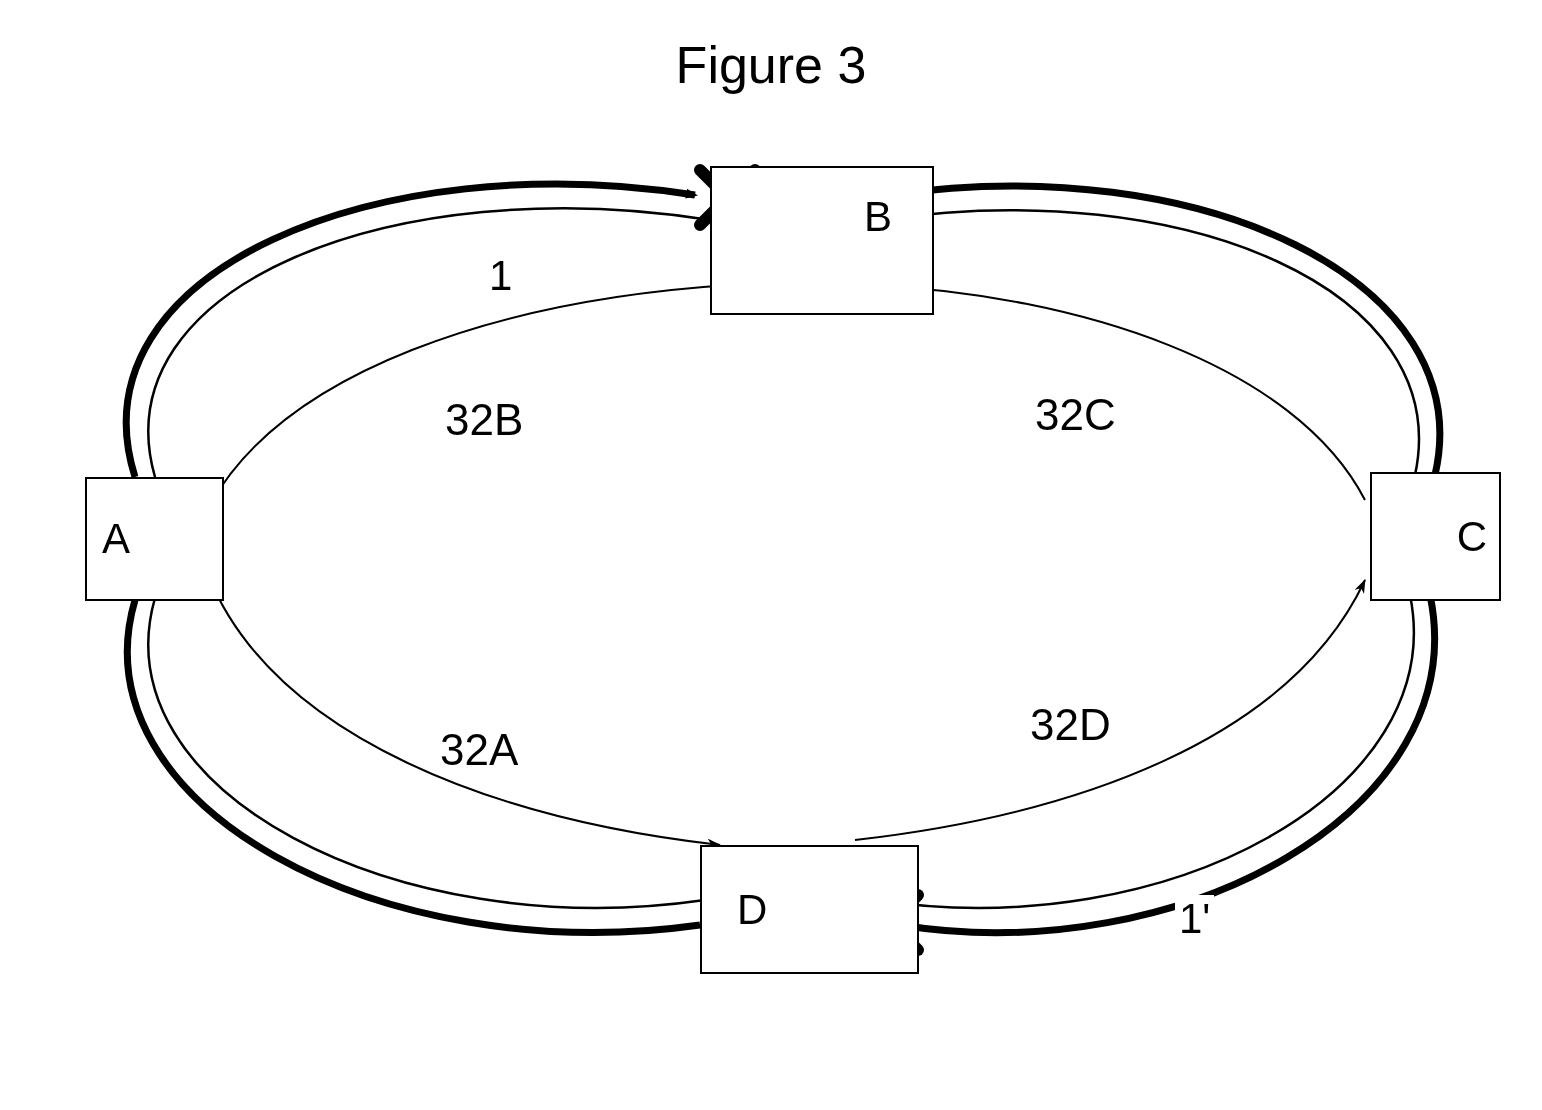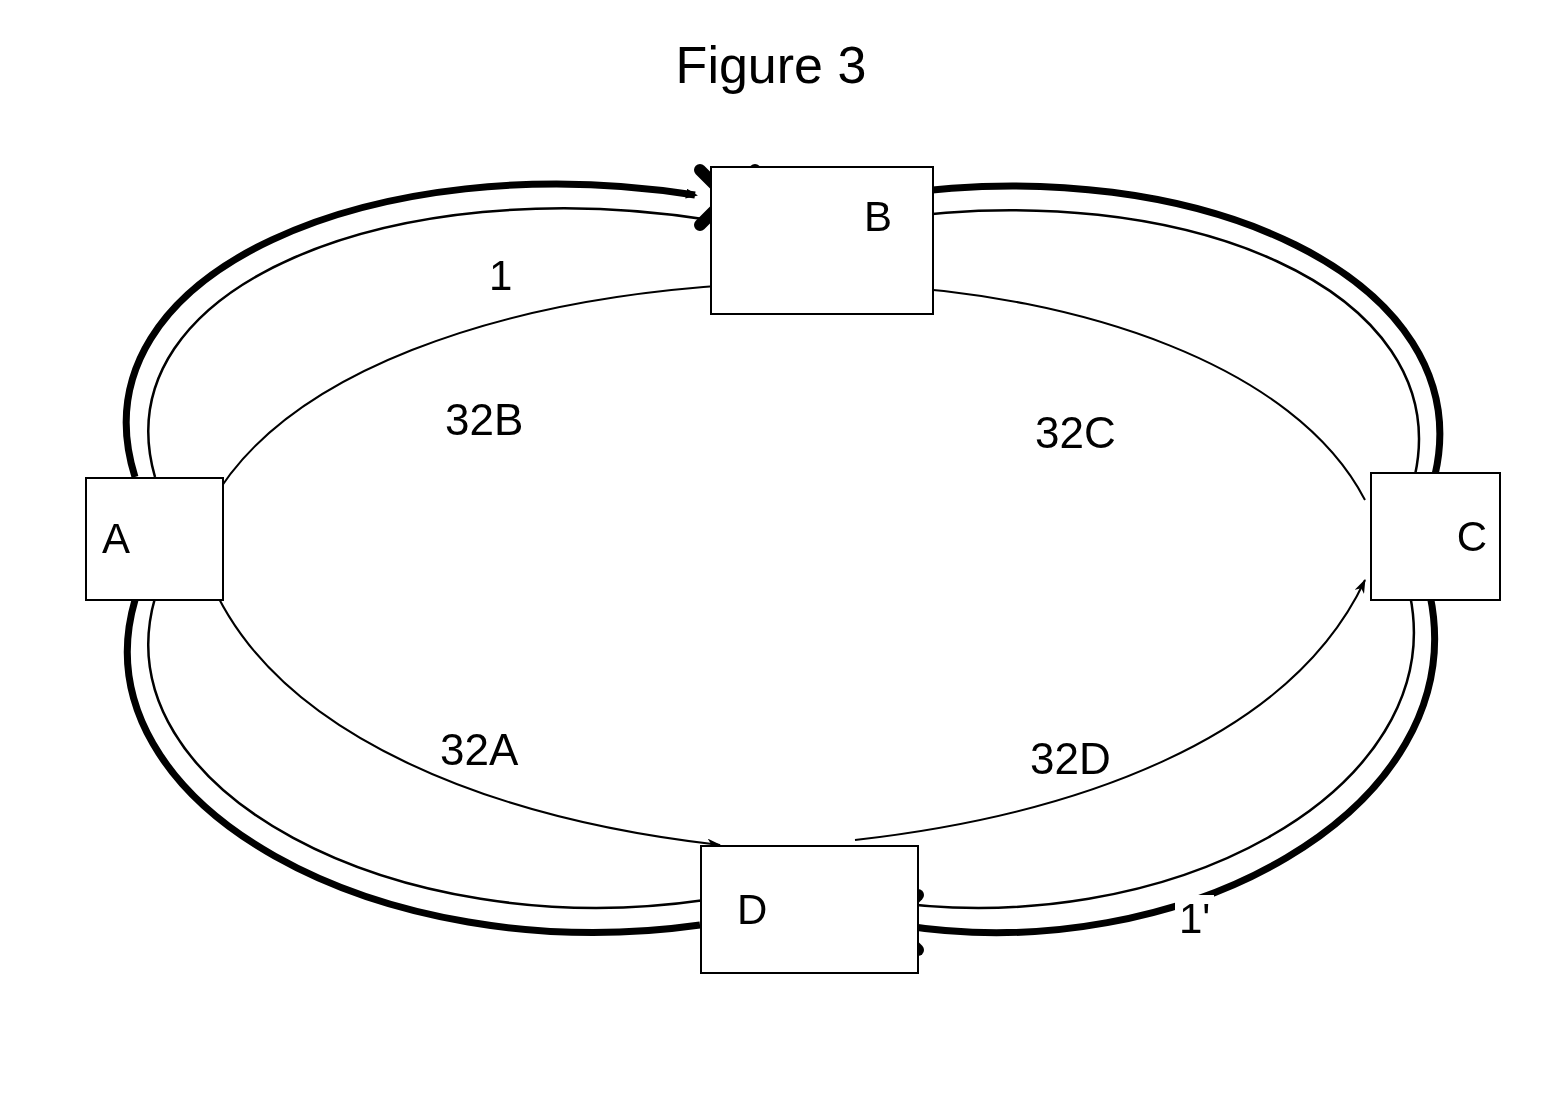--- a/index.html
+++ b/index.html
@@ -104,16 +104,16 @@
     <span>C</span>
   </div>
   <div class="node-box" style="left:700px; top:845px; width:180px; height:125px; justify-content:flex-start; padding-left:35px;">
     <span>D</span>
   </div>
 
   <div class="label" style="left:485px; top:252px; font-size:42px;">1</div>
   <div class="label" style="left:1175px; top:895px; font-size:42px;">1'</div>
 
   <div class="label-small" style="left:445px; top:395px;">32B</div>
-  <div class="label-small" style="left:1035px; top:408px;">32C</div>
+  <div class="label-small" style="left:1035px; top:390px;">32C</div>
   <div class="label-small" style="left:440px; top:725px;">32A</div>
-  <div class="label-small" style="left:1030px; top:700px;margin-top:34px;">32D</div>
+  <div class="label-small" style="left:1030px; top:700px;">32D</div>
 </div>
 
 </body></html>

